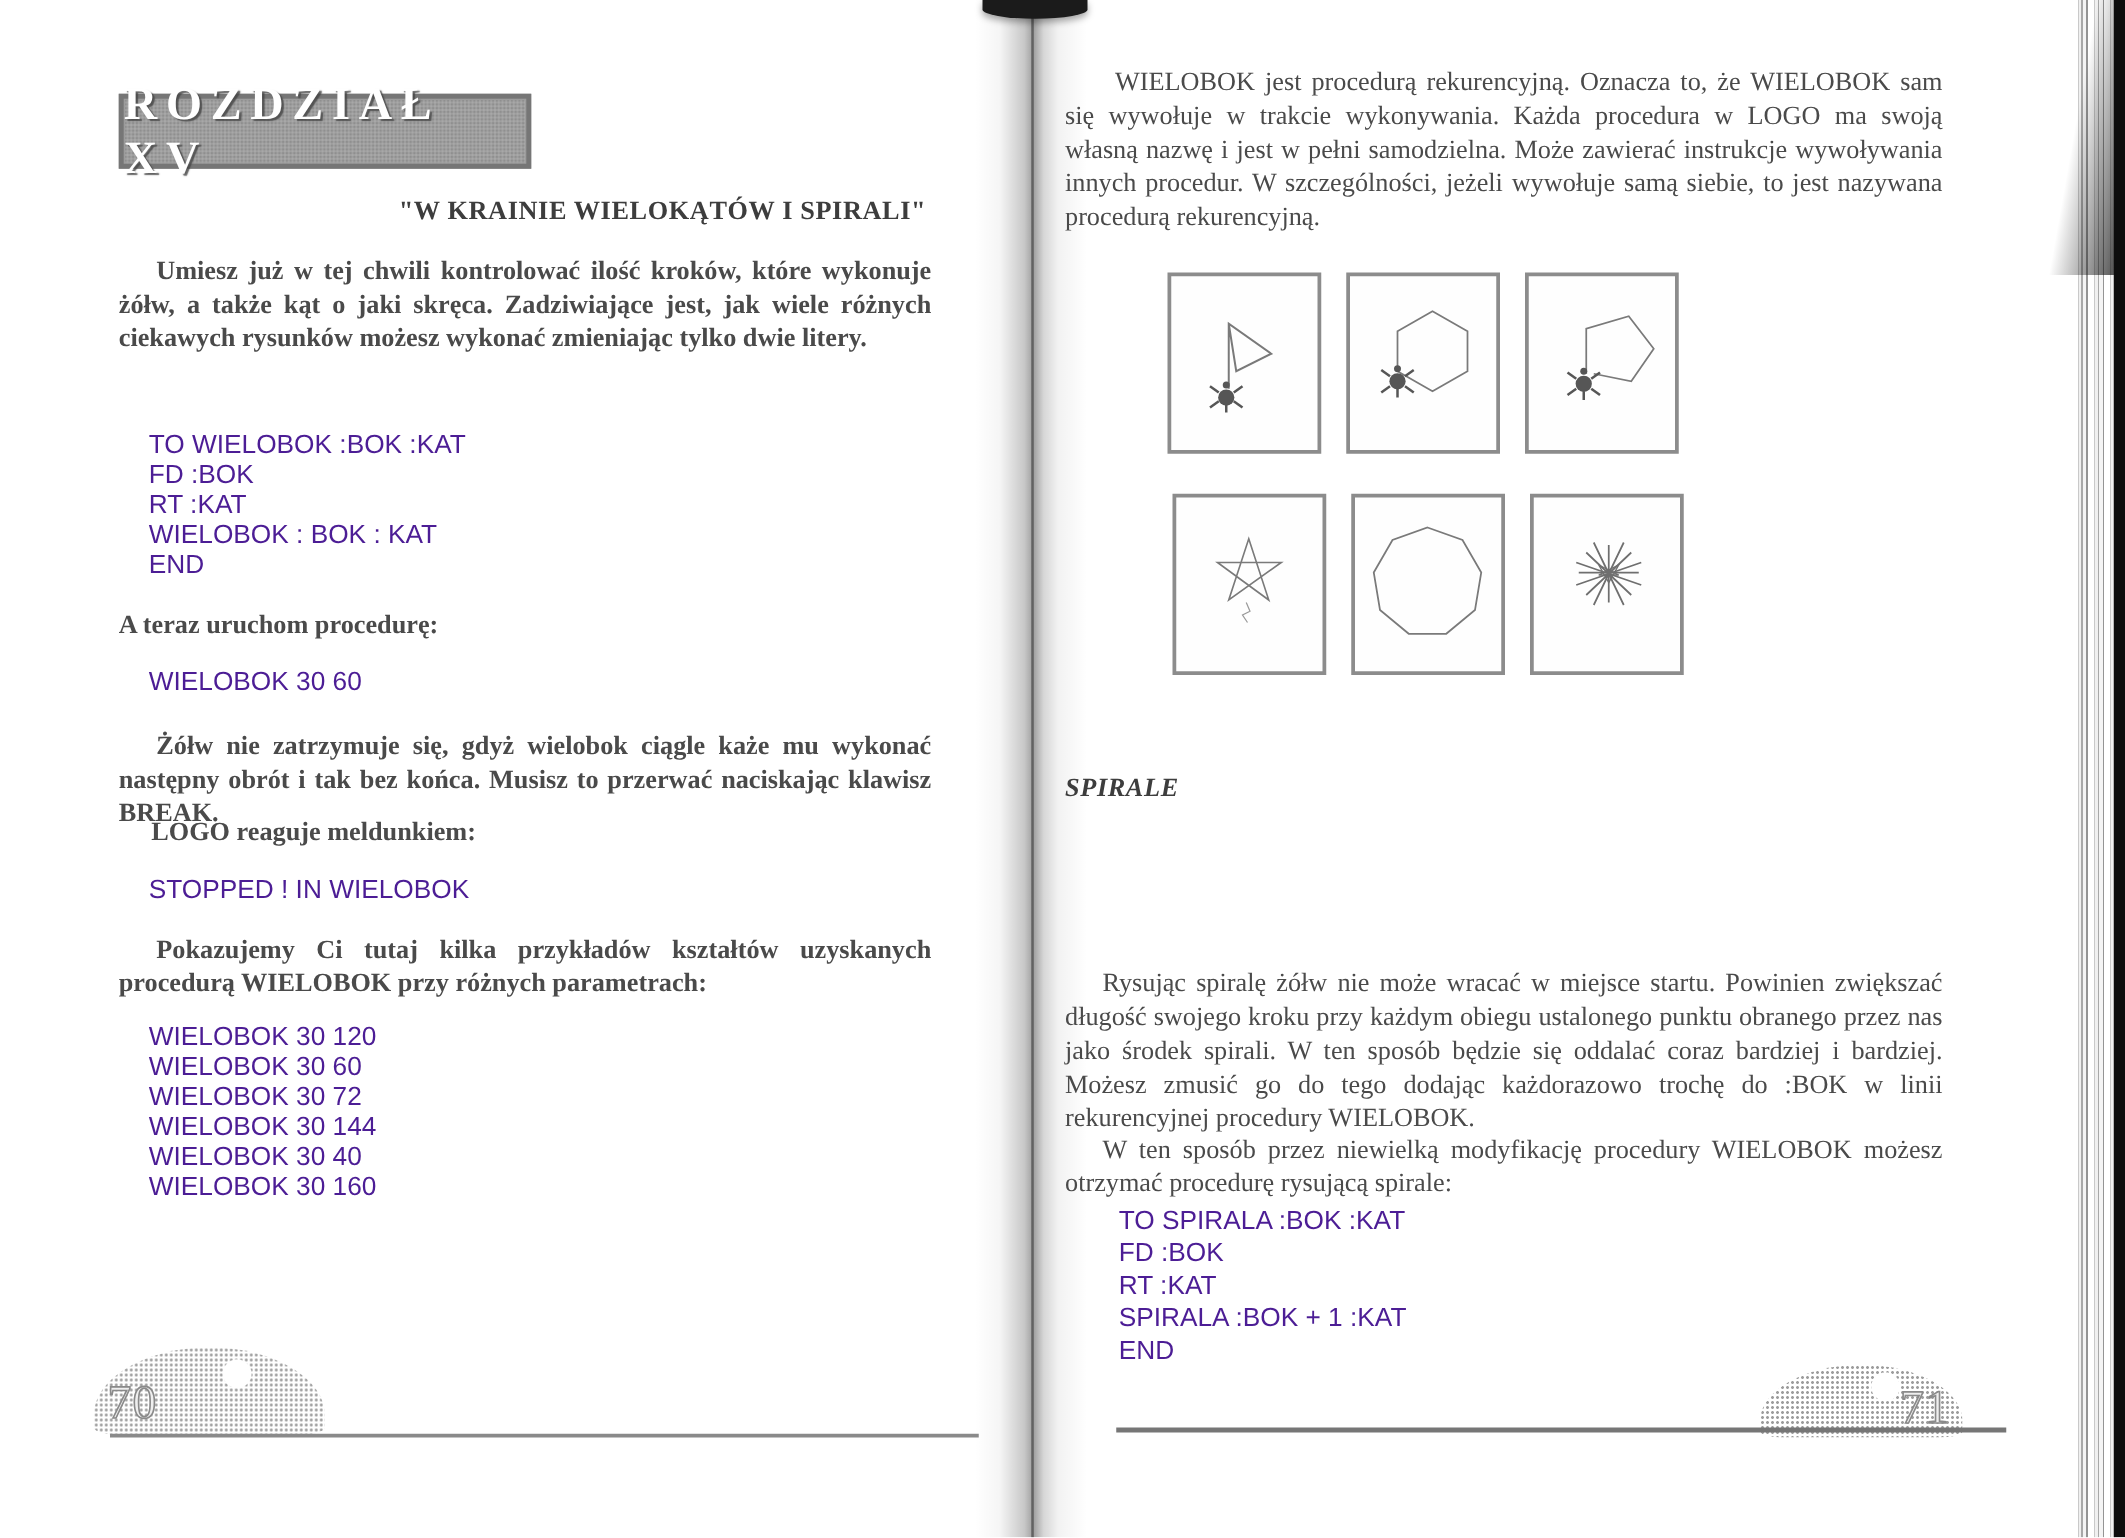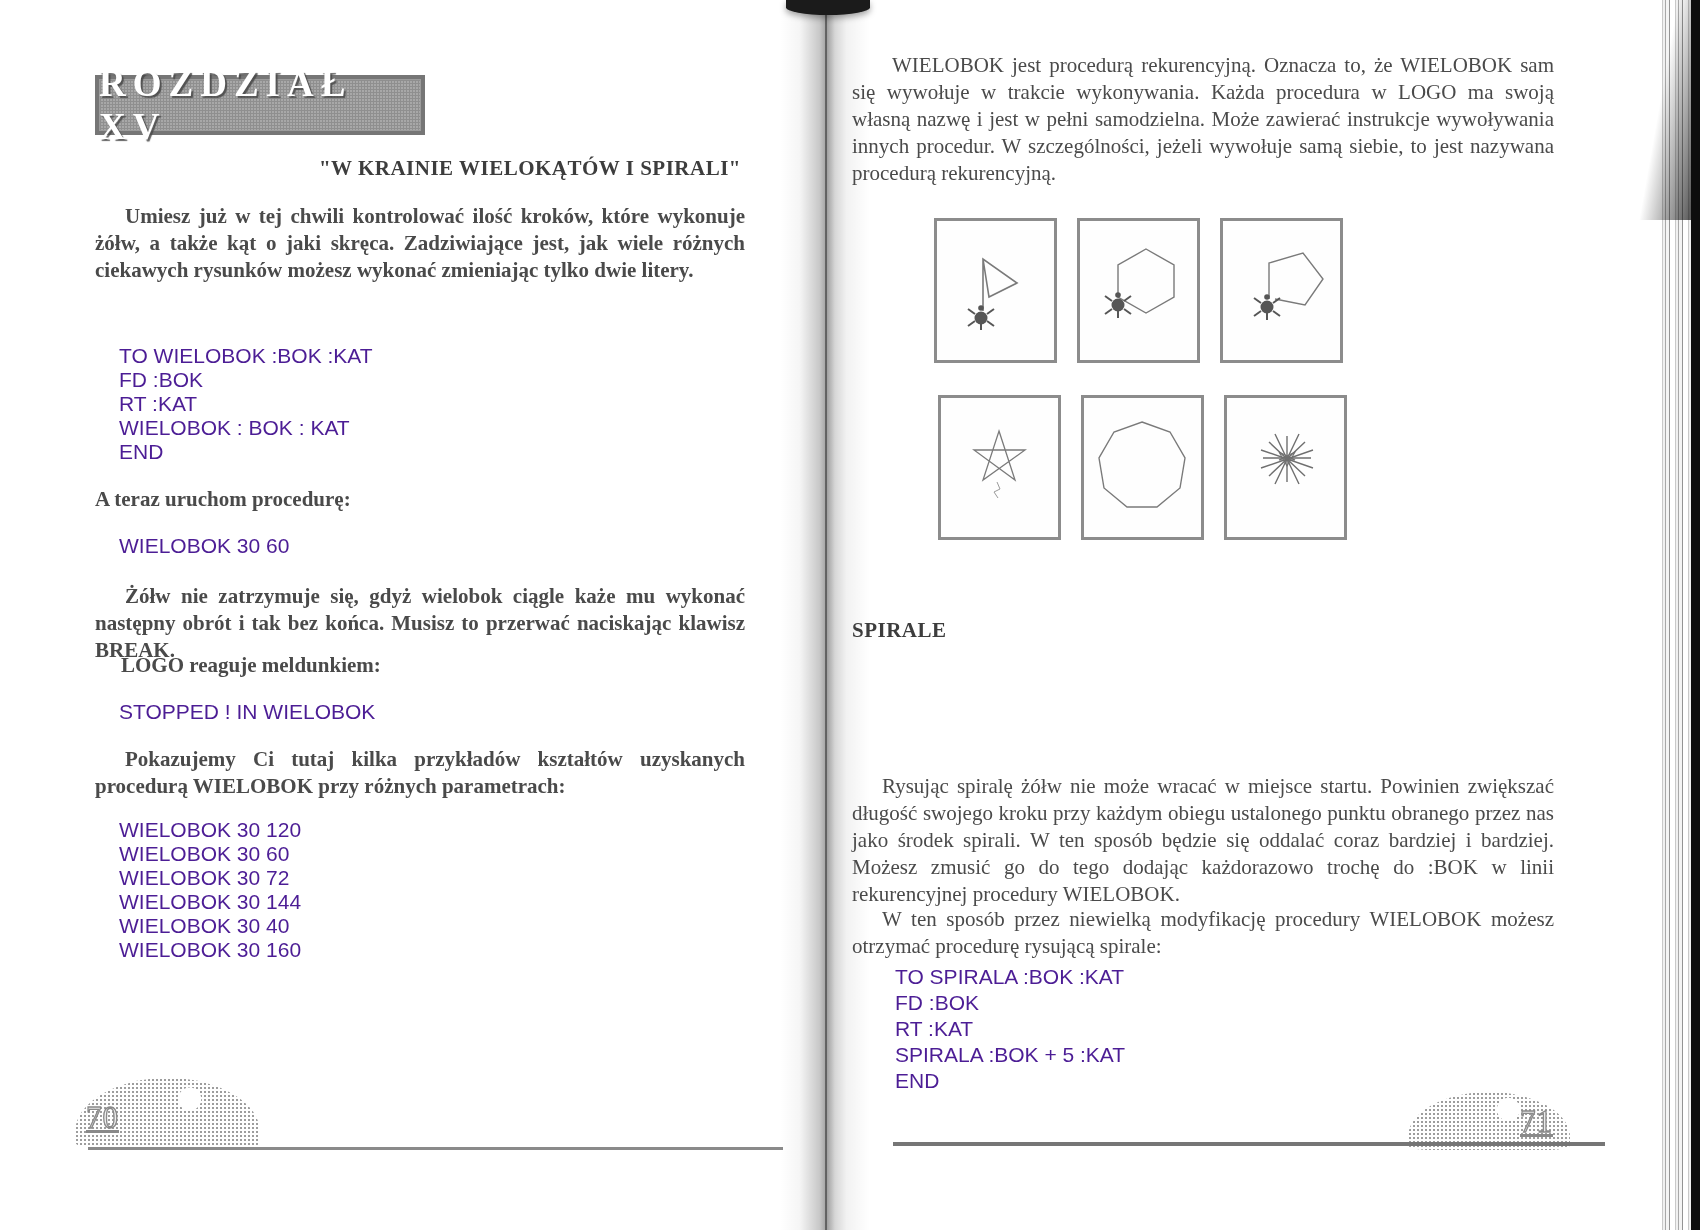--- a/index.html
+++ b/index.html
@@ -29,27 +29,27 @@
     line-height:24px;left:119px;}
   .code div{white-space:pre;}
 
   .footer-rule{height:3px;background:#8a8a8a;}
 
   .turtle-stamp{background-image:
       radial-gradient(circle at 62% 30%, #ffffff 0 11px, rgba(255,255,255,0) 12px),
       radial-gradient(#9d9d9d 1px, transparent 1.25px);
     background-size:100% 100%,4px 4px;
     border-radius:58% 58% 14% 14% / 90% 90% 10% 10%;}
-  .page-num{font-family:"Liberation Serif",serif;font-size:31px;color:#efefef;
-    -webkit-text-stroke:1.3px #8a8a8a;text-stroke:1.3px #8a8a8a;letter-spacing:1px;text-decoration:underline;}
+  .page-num{font-family:"Liberation Serif",serif;font-size:38px;color:#efefef;
+    -webkit-text-stroke:1.3px #8a8a8a;text-stroke:1.3px #8a8a8a;letter-spacing:1px;}
 
   
   .rbody{width:702px;left:852px;font-size:21px;line-height:27px;
     text-align:justify;color:#4a4a4a;}
-  .section-h{left:852px;top:618px;font-weight:bold;font-size:21px;color:#3d3d3d;letter-spacing:.5px;}
+  .section-h{left:852px;top:618px;font-weight:bold;font-size:21px;color:#3d3d3d;letter-spacing:.5px;font-style:italic;}
   .figure-box{width:117px;height:139px;border:3px solid #8c8c8c;background:#fefefe;}
   .figure-box svg{display:block;}
   .rcode{left:895px;}
 
   
   .gutter{left:780px;top:0;width:90px;height:1230px;
     background:linear-gradient(to right,rgba(0,0,0,0) 0%,rgba(0,0,0,.04) 22%,
       rgba(0,0,0,.22) 44%,rgba(0,0,0,.38) 52%,rgba(0,0,0,.16) 61%,
       rgba(0,0,0,.05) 74%,rgba(0,0,0,0) 100%);}
   .gutter-line{left:825px;top:0;width:2px;height:1230px;background:rgba(45,45,45,.55);}
@@ -184,21 +184,21 @@
 
 
   <p class="abs rbody indent m0" style="top:773px;">Rysując spiralę żółw nie może wracać w miejsce startu. Powinien zwiększać długość swojego kroku przy każdym obiegu ustalonego punktu obranego przez nas jako środek spirali. W ten sposób będzie się oddalać coraz bardziej i bardziej. Możesz zmusić go do tego dodając każdorazowo trochę do :BOK w linii rekurencyjnej procedury WIELOBOK.</p>
 
   <p class="abs rbody indent m0" style="top:906px;">W ten sposób przez niewielką modyfikację procedury WIELOBOK możesz otrzymać procedurę rysującą spirale:</p>
 
   <div class="abs code rcode" style="top:964px;line-height:26px;">
     <div>TO SPIRALA :BOK :KAT</div>
     <div>FD :BOK</div>
     <div>RT :KAT</div>
-    <div>SPIRALA :BOK + 5 :KAT</div>
+    <div>SPIRALA :BOK + 1 :KAT</div>
     <div>END</div>
   </div>
 
   <div class="abs turtle-stamp" style="left:1408px;top:1092px;width:162px;height:58px;"></div>
   <div class="abs page-num" style="left:1520px;top:1104px;">71</div>
   <div class="abs footer-rule" style="left:893px;top:1142px;width:712px;height:4px;background:#767676;"></div>
 
   <div class="abs edge-streaks"></div>
   <div class="abs edge-dark-top"></div>
   <div class="abs edge-black"></div>

